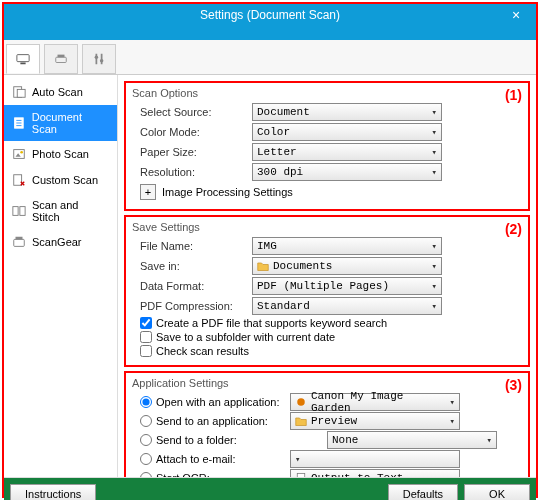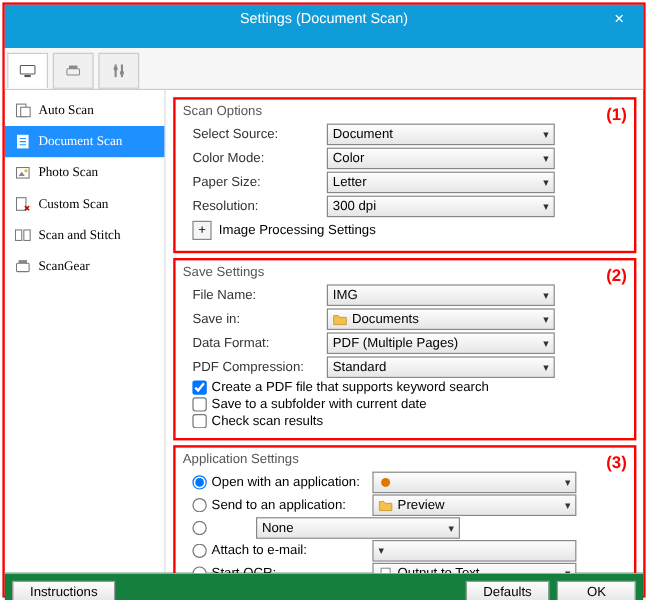--- a/index.html
+++ b/index.html
@@ -5,31 +5,31 @@
   * { box-sizing: border-box; margin: 0; padding: 0; }
   body { font-family: "Segoe UI", Tahoma, sans-serif; font-size: 11px; background: #fff; }
   .outer { border: 2px solid red; width: 536px; height: 496px; margin: 2px; background:#fff; position:relative; }
   .titlebar { background: #0f9cd8; color: #fff; height: 36px; line-height: 22px; text-align: center; font-size: 12px; position:relative; }
   .win-close { position:absolute; right:0; top:0; width:40px; height:22px; color:#fff; font-size:14px; line-height:22px; text-align:center;}
   .content { display:flex; flex-direction:column; height: calc(100% - 22px); }
   .toolbar { display:flex; border-bottom: 1px solid #ccc; background:#f7f7f7; }
   .tbtn { width:34px; height:30px; border:1px solid #ccc; border-bottom:1px solid #f7f7f7; margin:4px 2px 0 2px; display:flex; align-items:center; justify-content:center; background:#fff; }
   .tbtn.inactive { background:#f0f0f0; border-bottom:1px solid #ccc; }
   .main { flex:1; display:flex; overflow:hidden; }
-  .sidebar { width:134px; border-right:1px solid #ddd; padding:4px 0;font-family:Liberation Serif, serif; }
+  .sidebar { width:114px; border-right:1px solid #ddd; padding:4px 0; }
   .sitem { display:flex; align-items:center; gap:6px; padding:6px 8px; cursor:default; }
   .sitem.active { background:#1e90ff; color:#fff; }
   .sico { width:14px; height:14px; display:inline-block; }
   .panels { flex:1; padding:6px 6px 2px 6px; overflow:auto; position:relative; }
   .group { border:2px solid red; padding:4px 6px 6px 6px; margin-bottom:4px; position:relative; }
   .gtitle { font-size:11px; color:#555; margin-bottom:4px; }
   .gnum { position:absolute; right:6px; top:4px; color:red; font-weight:bold; font-size:14px; }
   .row { display:flex; align-items:center; margin:2px 0; min-height:18px; }
   .lbl { width:120px; color:#333; font-size:11px; padding-left:8px; }
-  .sel { flex:1; max-width:190px; height:18px; border:1px solid #888; background:linear-gradient(#fdfdfd,#e6e6e6); font-size:11px; padding:0 4px; display:flex; align-items:center; justify-content:space-between; }
+  .sel { flex:1; max-width:190px; height:18px; border:1px solid #888; background:linear-gradient(#fdfdfd,#e6e6e6); font-size:11px; padding:0 4px; display:flex; align-items:center; justify-content:space-between;font-family:Liberation Mono, monospace; }
   .sel .arr { font-size:9px; color:#333; }
   .selwrap { display:flex; align-items:center; gap:4px; }
   .fico { width:12px; height:12px; display:inline-block; }
   .chk { display:flex; align-items:center; gap:4px; padding-left:8px; margin:2px 0; }
   .chk input { width:12px; height:12px; }
   .rad { display:flex; align-items:center; gap:4px; padding-left:8px; margin:1px 0; }
   .rad input { width:12px; height:12px; }
   .rad .lbl2 { width:130px; }
   .plusbtn { width:16px; height:16px; border:1px solid #888; background:#f5f5f5; display:flex; align-items:center; justify-content:center; font-size:11px; margin-left:8px; }
   .footer { display:flex; gap:6px; padding:6px; border-top:1px solid #ddd; background:#15803d; }
@@ -211,39 +211,41 @@
           <div class="gnum">(3)</div>
 
           <div class="rad">
               <input type="radio" name="app" checked="" style="">
               <span class="lbl2">Open with an application:</span>
             <div class="sel" style="max-width:170px;">
               <span class="selwrap">
                   <svg class="fico" viewBox="0 0 16 16">
                     <circle cx="8" cy="8" r="5" fill="#e07800"></circle>
                   </svg>
+                  <span>Canon My Image Garden</span>
                 </span>
               <span class="arr">▾</span>
               </div>
           </div>
           <div class="rad">
               <input type="radio" name="app" style="">
               <span class="lbl2">Send to an application:</span>
             <div class="sel" style="max-width:170px;">
               <span class="selwrap">
                   <svg class="fico" viewBox="0 0 16 16">
                     <path d="M1 4 h5 l2 2 h7 v8 h-14 z" fill="#f3c14b" stroke="#c9952e"></path>
                   </svg>
                   <span>Preview</span>
                 </span>
               <span class="arr">▾</span>
               </div>
           </div>
           <div class="rad">
               <input type="radio" name="app" style="">
+              <span class="lbl2">Send to a folder:</span>
             <div class="sel" style="max-width:170px;margin-left:37px;">
                 <span>None</span>
                 <span class="arr">▾</span>
               </div>
           </div>
           <div class="rad">
               <input type="radio" name="app" style="">
               <span class="lbl2">Attach to e-mail:</span>
             <div class="sel" style="max-width:170px;">
               <span class="arr">▾</span>

